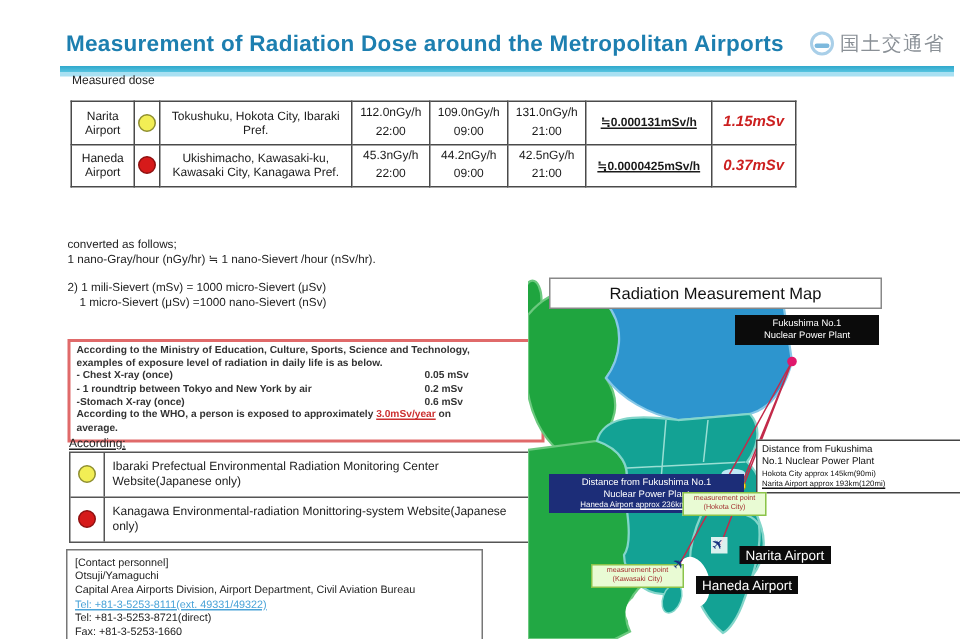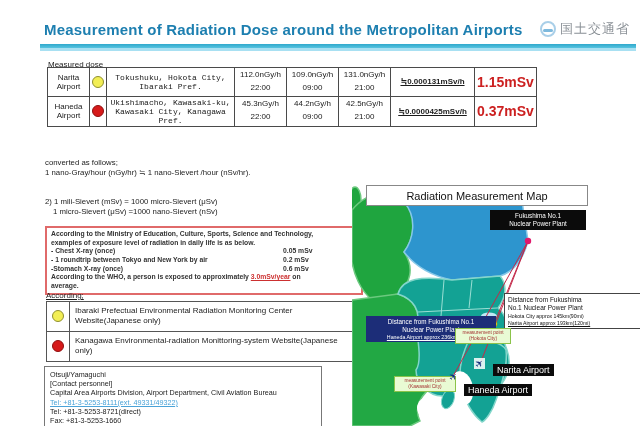--- a/index.html
+++ b/index.html
@@ -9,36 +9,36 @@
   
   .title{position:absolute;left:44px;top:21px;font-size:15px;font-weight:700;color:#1d7fb0;letter-spacing:.2px;}
   .logo{position:absolute;right:10px;top:20px;display:flex;align-items:center;gap:4px;}
   .logo-mark{width:16px;height:16px;border-radius:50%;border:2px solid #a9cfe8;position:relative;box-sizing:border-box;}
   .logo-mark::after{content:"";position:absolute;left:1px;right:1px;top:6px;height:3px;background:#7db9dd;border-radius:2px;}
   .logo-text{font-size:13px;color:#8a9096;letter-spacing:1px;}
   .bar1{position:absolute;left:40px;top:44px;width:596px;height:4px;background:linear-gradient(#2fa8cc,#57c4e0);}
   .bar2{position:absolute;left:40px;top:48px;width:596px;height:3px;background:#a8e0f2;}
 
   
-  .md-label{position:absolute;left:48px;top:49px;font-size:8px;color:#222;margin-top:11px;}
+  .md-label{position:absolute;left:48px;top:49px;font-size:8px;color:#222;}
   table.dose{position:absolute;left:47px;top:67px;border-collapse:collapse;table-layout:fixed;}
   table.dose th,table.dose td{border:1px solid #4a4a4a;font-size:8px;padding:1px 2px;text-align:center;vertical-align:middle;}
   table.dose th{font-weight:700;}
-  td.loc{text-align:left;font-size:8px;font-family:Liberation Mono, monospace;}
+  td.loc{text-align:left;font-size:8px;}
   .hdr2{display:block;line-height:1.5;}
   .dot{display:inline-block;width:10px;height:10px;border-radius:50%;vertical-align:middle;}
   .dot-y{background:#f2ee55;border:1px solid #8f8f30;}
   .dot-r{background:#d61a1a;border:1px solid #8f1010;}
   .val2{display:block;line-height:1.6;}
   .conv{font-weight:700;text-decoration:underline;font-size:8px;}
-  .yearly{color:#cc2020;font-weight:700;font-size:14px;}
+  .yearly{color:#cc2020;font-weight:700;font-size:10px;font-style:italic;}
 
   
   .notes{position:absolute;left:45px;top:158px;width:312px;font-size:7.8px;line-height:1.32;color:#222;}
-  .notes .n2{margin-top:18px;}
+  .notes .n2{margin-top:8px;}
 
   
   .expo{position:absolute;left:45px;top:226px;width:306px;border:2px solid #e06a6a;padding:2px 4px;font-size:6.8px;font-weight:700;color:#333;line-height:1.28;}
   .expo .item{position:relative;}
   .expo .item .v{position:absolute;left:232px;top:0;}
   .who-red{color:#cc3030;text-decoration:underline;}
 
   
   .ref-label{position:absolute;left:46px;top:291px;font-size:8px;text-decoration:underline;color:#222;}
   .refs{position:absolute;left:46px;top:301px;width:308px;border:1px solid #555;}
@@ -176,22 +176,22 @@
     </div>
     <div class="ref-row">
       <span class="ref-dot">
           <span class="dot dot-r"></span>
         </span>
       <span class="ref-text">Kanagawa Environmental-radiation Monittoring-system Website(Japanese only)</span>
     </div>
   </div>
 
   <div class="contact">
+    <div>[Contact personnel]</div>
     <div>Otsuji/Yamaguchi</div>
-    <div>[Contact personnel]</div>
     <div>Capital Area Airports Division, Airport Department, Civil Aviation Bureau</div>
     <div class="tel-link">Tel: +81-3-5253-8111(ext. 49331/49322)</div>
     <div>Tel: +81-3-5253-8721(direct)</div>
     <div>Fax: +81-3-5253-1660</div>
   </div>
 
   <div class="map">
     <svg width="288" height="246" viewBox="0 0 288 246">
 
       <ellipse cx="3" cy="20" rx="6" ry="13" fill="#1fa53f" stroke="#6cc97f" stroke-width="1.5"></ellipse>

